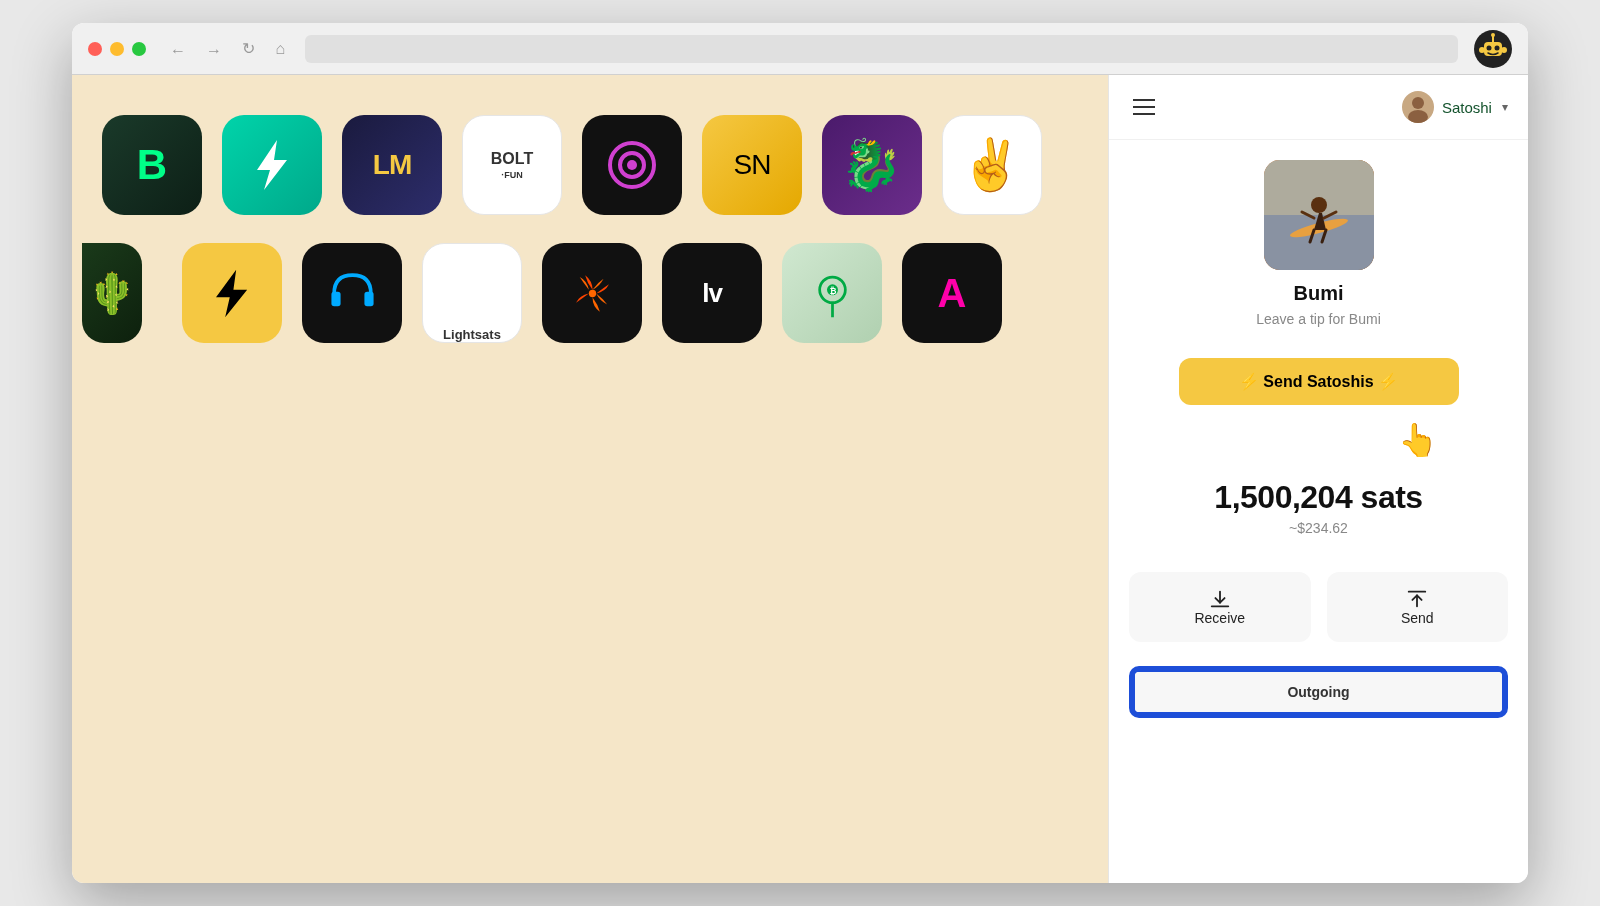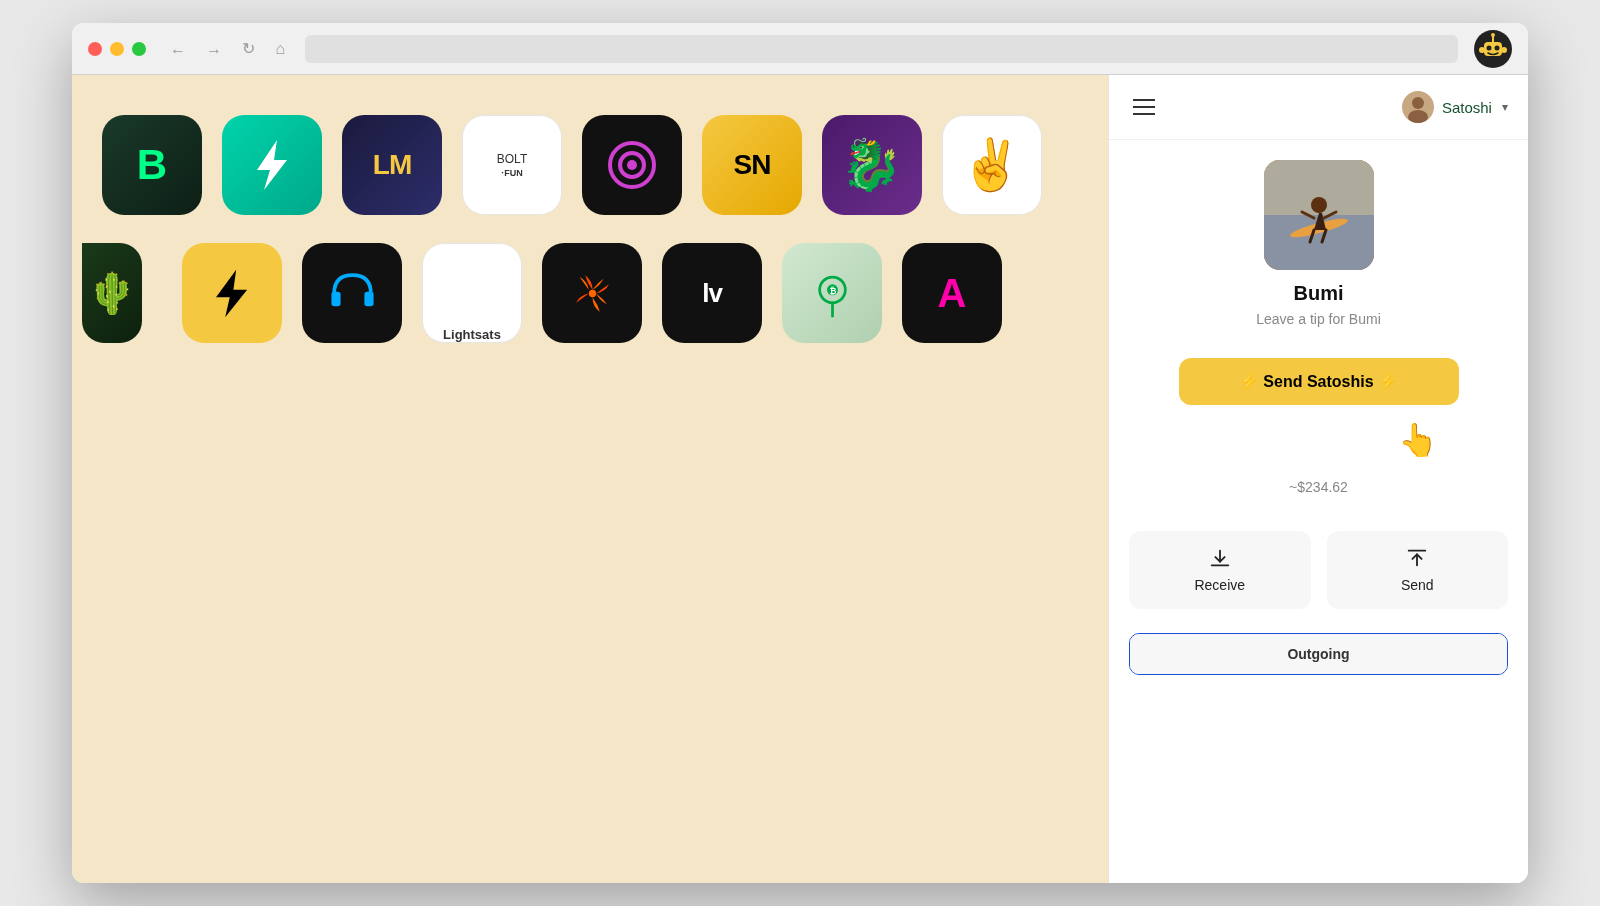--- a/index.html
+++ b/index.html
@@ -275,21 +275,20 @@
     .action-btn {
       flex: 1;
       background: #f7f7f7;
       border: none;
       border-radius: 12px;
       padding: 16px;
       cursor: pointer;
       display: flex;
       flex-direction: column;
       align-items: center;
-      gap: 8px;
       font-size: 14px;
       font-weight: 500;
       color: #222;
     }
 
     .action-btn svg {
       width: 22px;
       height: 22px;
     }
 
@@ -300,21 +299,21 @@
     .recent-transactions h3 {
       font-size: 16px;
       font-weight: 700;
       color: #111;
       margin-bottom: 16px;
     }
 
     .tx-tabs {
       display: flex;
       gap: 0;
-      border: 1px solid #1d4ed8;
+      border: 6px solid #1d4ed8;
       border-radius: 10px;
       overflow: hidden;
     }
 
     .tx-tab {
       flex: 1;
       padding: 12px;
       text-align: center;
       font-size: 14px;
       font-weight: 600;
@@ -453,35 +452,35 @@
               <polygon points="35,5 15,35 28,35 22,55 45,25 32,25" fill="white"></polygon>
             </svg>
           </div>
 
           <div class="app-icon icon-lnm">
             <span style="font-size:28px;font-weight:900;color:#f5c842;letter-spacing:-1px;">LM</span>
           </div>
 
           <div class="app-icon icon-boltfun">
             <div style="display:flex;flex-direction:column;align-items:center;gap:2px;">
-              <span style="font-size:12px;font-weight:400;color:#333;letter-spacing:0;">BOLT</span>
+              <span style="font-size:16px;font-weight:700;color:#333;letter-spacing:0;">BOLT</span>
               <span style="font-size:9px;color:#333;">·FUN</span>
             </div>
           </div>
 
           <div class="app-icon icon-rpodcast">
             <svg viewBox="0 0 60 60" width="60" height="60">
               <circle cx="30" cy="30" r="22" fill="none" stroke="#d040d0" stroke-width="4"></circle>
               <circle cx="30" cy="30" r="12" fill="none" stroke="#d040d0" stroke-width="4"></circle>
               <circle cx="30" cy="30" r="5" fill="#d040d0"></circle>
             </svg>
           </div>
 
           <div class="app-icon icon-sn">
-            <span style="font-size:28px;font-weight:700;color:#000;letter-spacing:-1px;">SN</span>
+            <span style="font-size:28px;font-weight:400;color:#000;letter-spacing:-1px;">SN</span>
           </div>
 
           <div class="app-icon icon-dragon">
             <span style="font-size:50px;">🐉</span>
           </div>
 
           <div class="app-icon icon-peace">
             <span style="font-size:50px;">✌️</span>
           </div>
         </div>
@@ -588,20 +587,21 @@
         </div>
 
         <span class="recipient-name">Bumi</span>
         <span class="recipient-tip-text">Leave a tip for Bumi</span>
 
         <div style="position:relative;width:100%;max-width:280px;margin-bottom:50px;">
           <button class="send-satoshis-btn">⚡ Send Satoshis ⚡</button>
           <span class="cursor-hand">👆</span>
         </div>
 
+        <span class="balance-sats">1,500,204 sats</span>
         <span class="balance-usd">~$234.62</span>
 
         <div class="action-buttons">
           <button class="action-btn">
             <svg viewBox="0 0 24 24" fill="none" stroke="#222" stroke-width="2" stroke-linecap="round" stroke-linejoin="round">
               <path d="M12 16V4"></path>
               <path d="M7 11l5 5 5-5"></path>
               <path d="M3 20h18"></path>
             </svg>
             <span>Receive</span>

